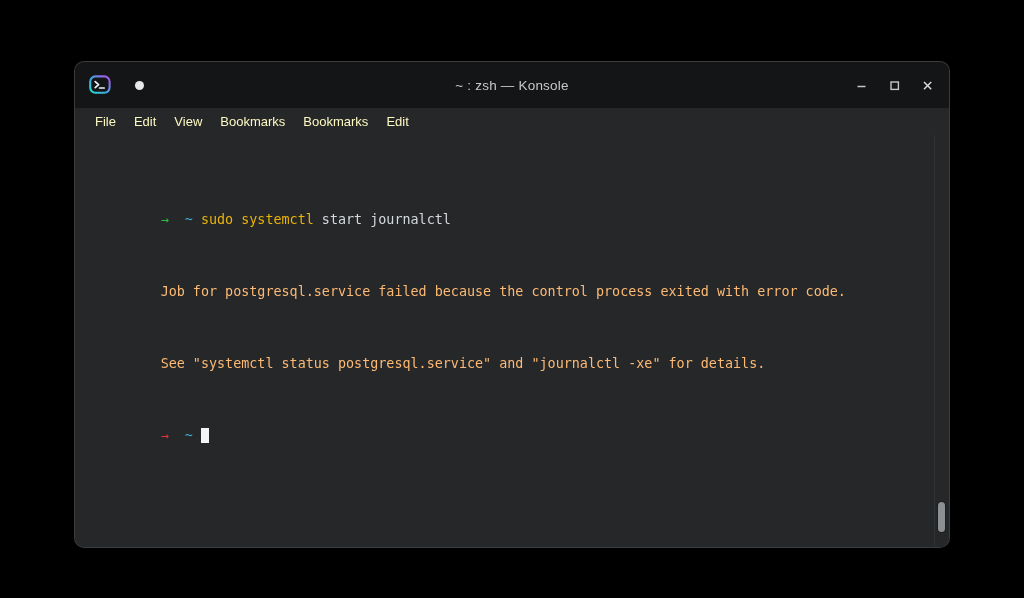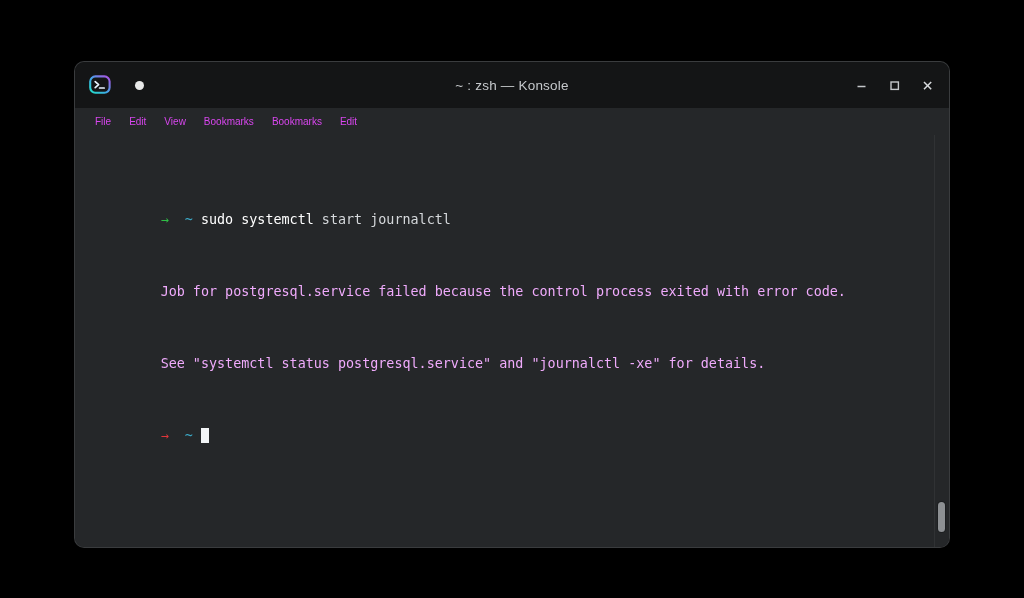--- a/index.html
+++ b/index.html
@@ -99,22 +99,22 @@
     height: 27px;
     flex: 0 0 27px;
     background: #252729;
     display: flex;
     align-items: center;
     padding-left: 11px;
     box-sizing: border-box;
   }
 
   .menu-item {
-    font-size: 10px;
-    color: #d946ef;
+    font-size: 13px;
+    color: #fef9c3;
     padding: 2px 9px;
     border-radius: 3px;
     white-space: nowrap;
     font-family: "Liberation Sans", sans-serif;
   }
 
   
   #terminal-wrap {
     flex: 1 1 auto;
     position: relative;
@@ -133,23 +133,23 @@
     color: #d6d9dc;
     white-space: pre;
     overflow: hidden;
   }
 
   .line { height: 18px; }
 
   .seg-arrow-ok   { color: #2fbf46; }
   .seg-arrow-err  { color: #e0363a; }
   .seg-path       { color: #3ba7c4; }
-  .seg-cmd        { color: #ffffff; }
+  .seg-cmd        { color: #eab308; }
   .seg-plain      { color: #d6d9dc; }
-  .seg-out        { color: #f0abfc; }
+  .seg-out        { color: #fdba74; }
 
   .cursor {
     display: inline-block;
     width: 8px;
     height: 15px;
     background: #f2f4f6;
     vertical-align: -3px;
   }
 
   

